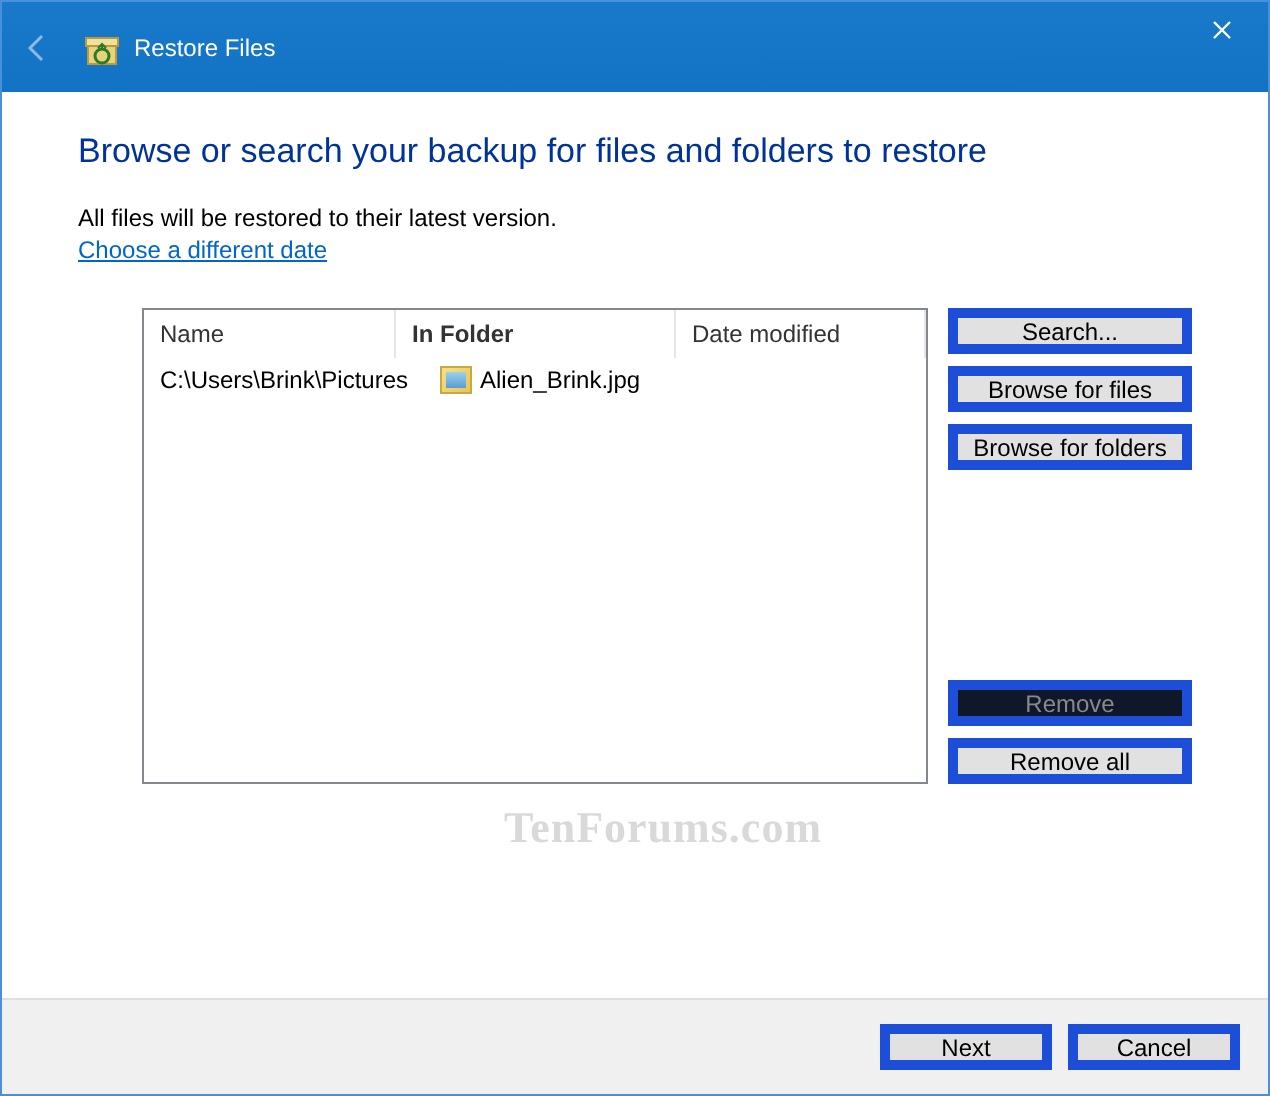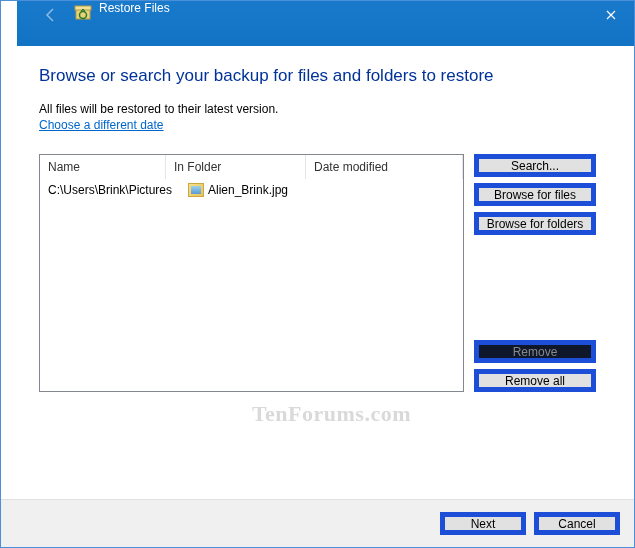--- a/index.html
+++ b/index.html
@@ -13,24 +13,24 @@
     border: 1px solid #4a8fd8;
     position: relative;
     color: #000;
   }
 
   
   .titlebar {
     height: 45px;
     background: linear-gradient(#1979ca, #1272c3);
     display: flex;
+    align-items: center;
     position: relative;
     color: #fff;
-    padding-left: 20px;
-    margin-left: 16px;
+    padding-left: 4px;
   }
   .back-btn {
     width: 28px; height: 28px;
     display: flex; align-items: center; justify-content: center;
     margin-right: 8px;
     opacity: 0.5;
   }
   .back-btn svg { width: 16px; height: 16px; }
   .title-icon {
     width: 20px; height: 20px;
@@ -66,20 +66,21 @@
     font-size: 12px;
     cursor: pointer;
     display: inline-block;
     margin-bottom: 22px;
   }
 
   
   .main-row {
     display: flex;
     gap: 10px;
+    margin-left: 32px;
   }
   .list-box {
     flex: 1;
     border: 1px solid #828790;
     height: 238px;
     background: #fff;
     display: flex;
     flex-direction: column;
     overflow: hidden;
   }
@@ -91,21 +92,21 @@
     color: #333;
   }
   .list-header .col {
     padding: 0 8px;
     border-right: 1px solid #e5e5e5;
     height: 100%;
     display: flex;
     align-items: center;
   }
   .col-name   { width: 126px; }
-  .col-folder { width: 140px; flex-shrink: 0;}
+  .col-folder { width: 140px; flex-shrink: 0; font-weight: bold;}
   .col-date   { flex: 1; }
   .list-body { flex: 1; overflow: auto; }
   .list-row {
     display: flex;
     height: 22px;
     align-items: center;
     font-size: 12px;
   }
   .list-row .cell { padding: 0 8px; overflow: hidden; white-space: nowrap; text-overflow: clip;}
   .cell-name   { width: 126px; display: flex; align-items: center; gap: 4px;}

